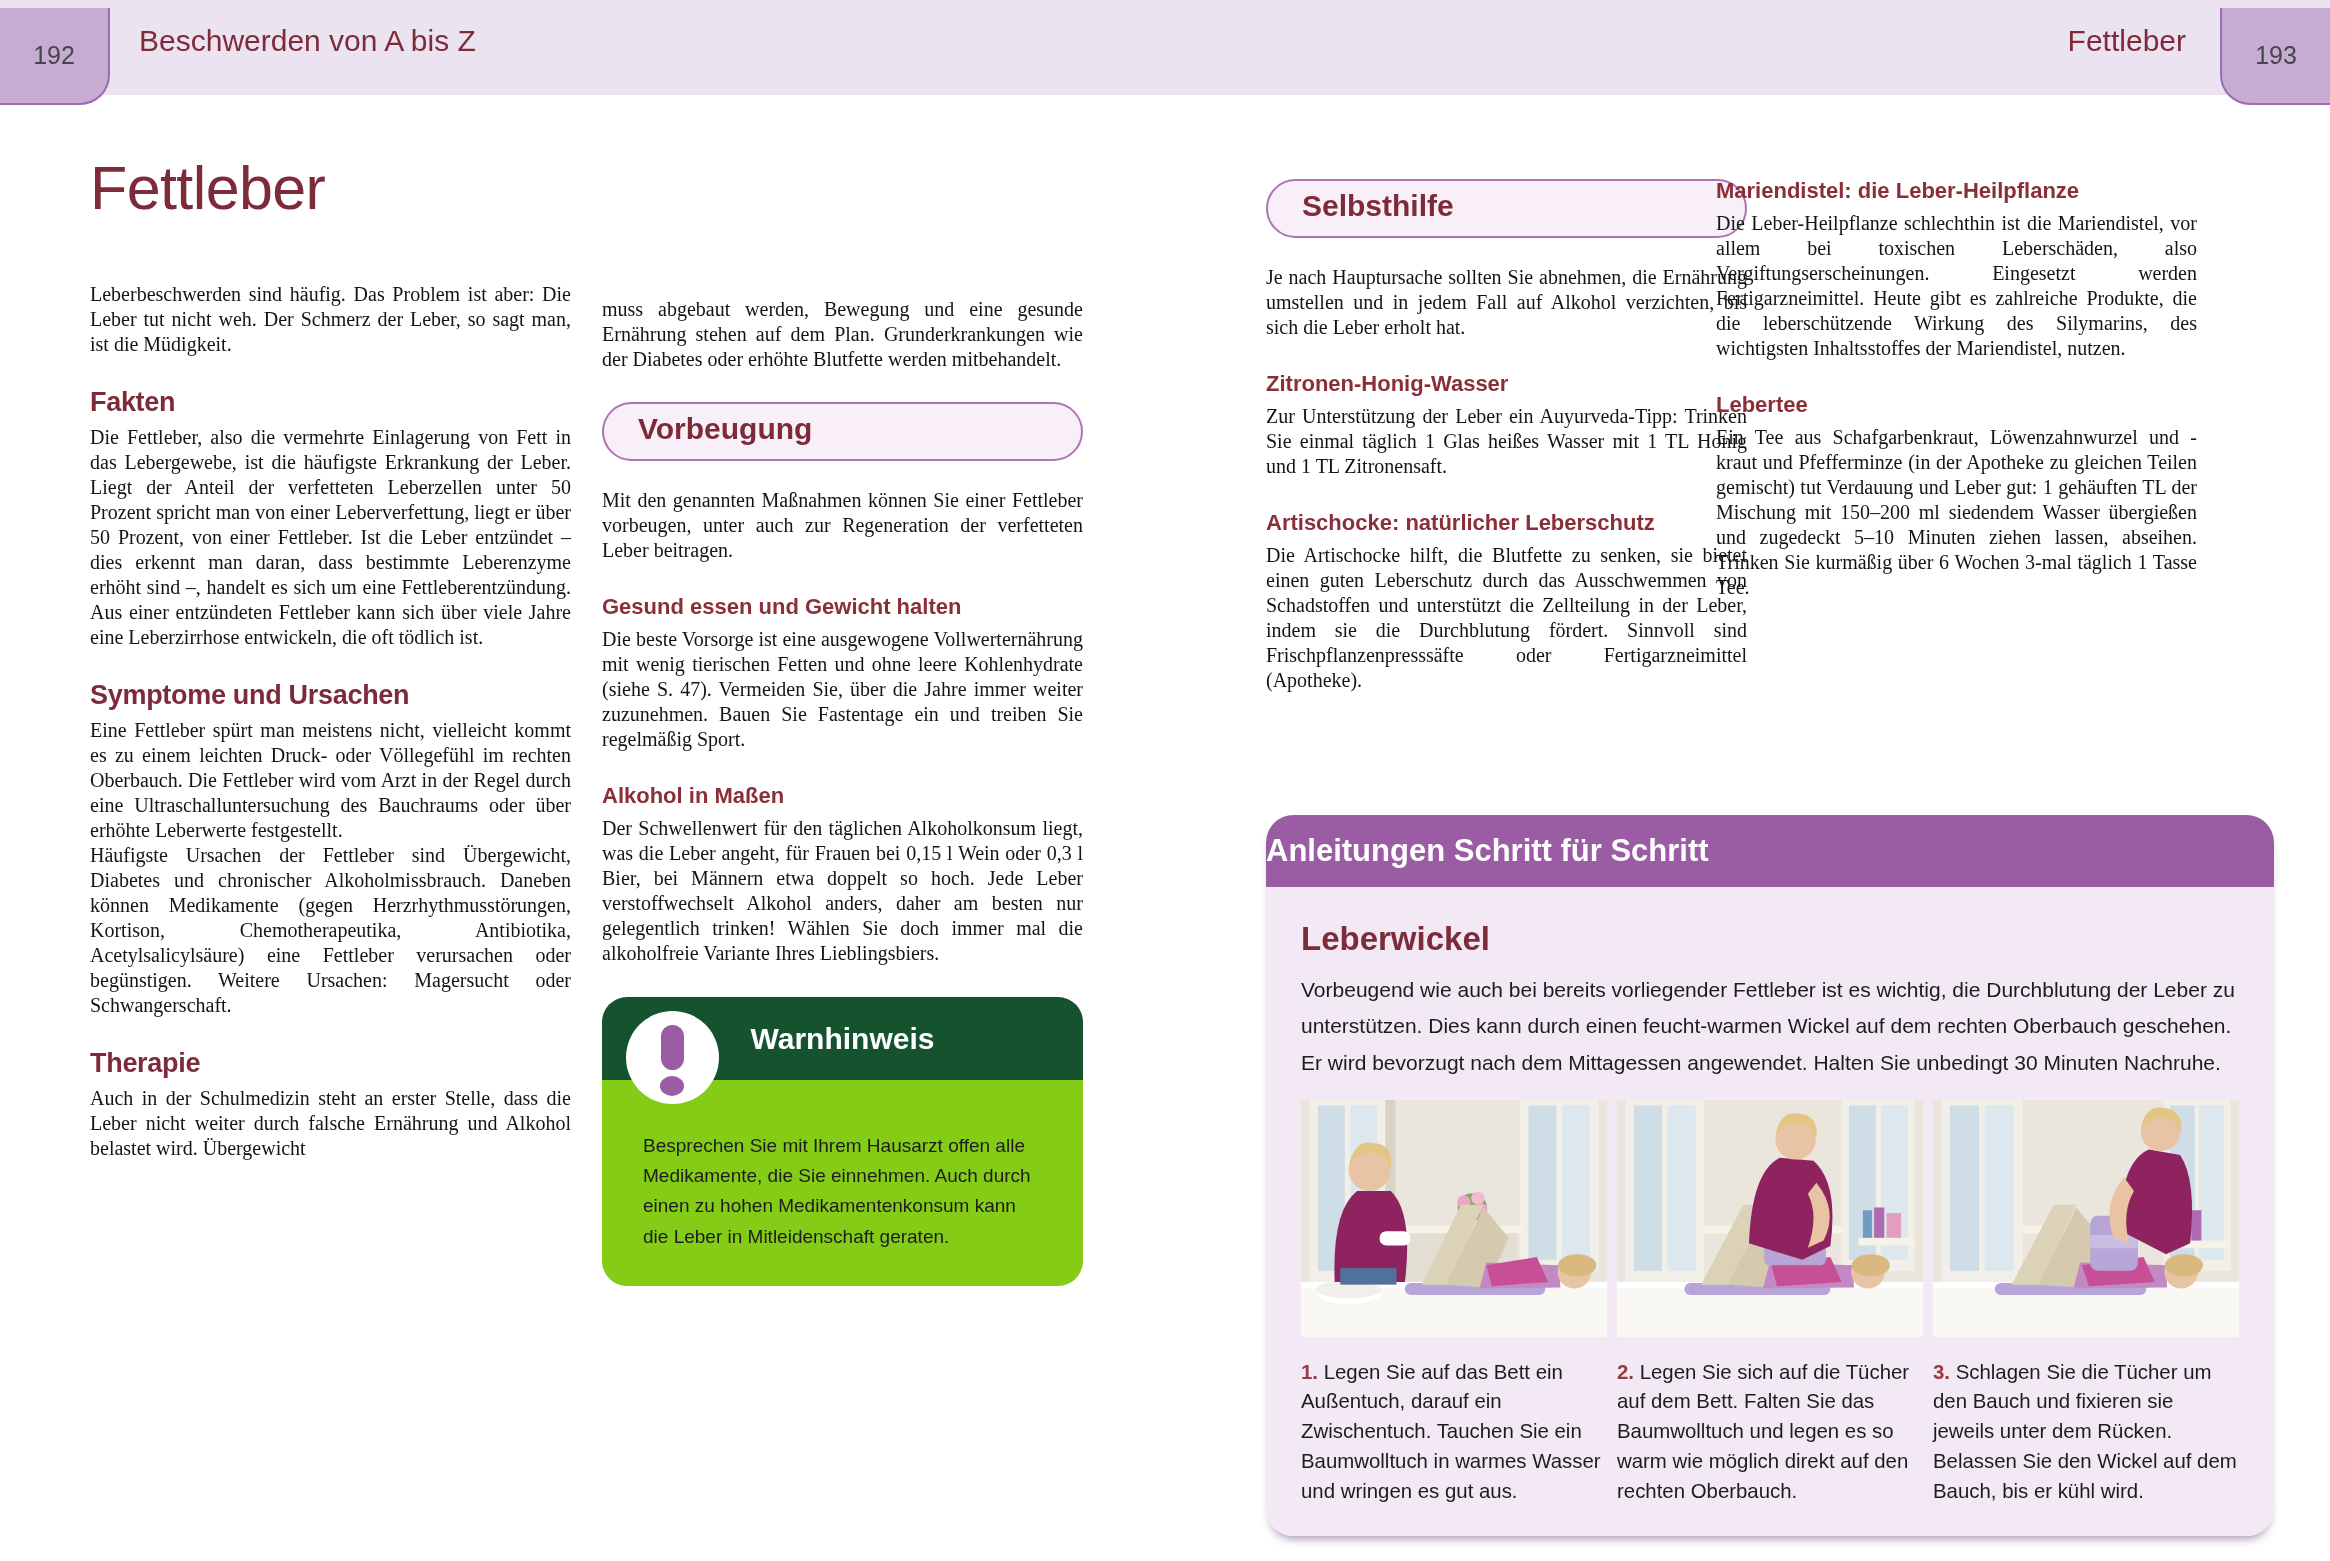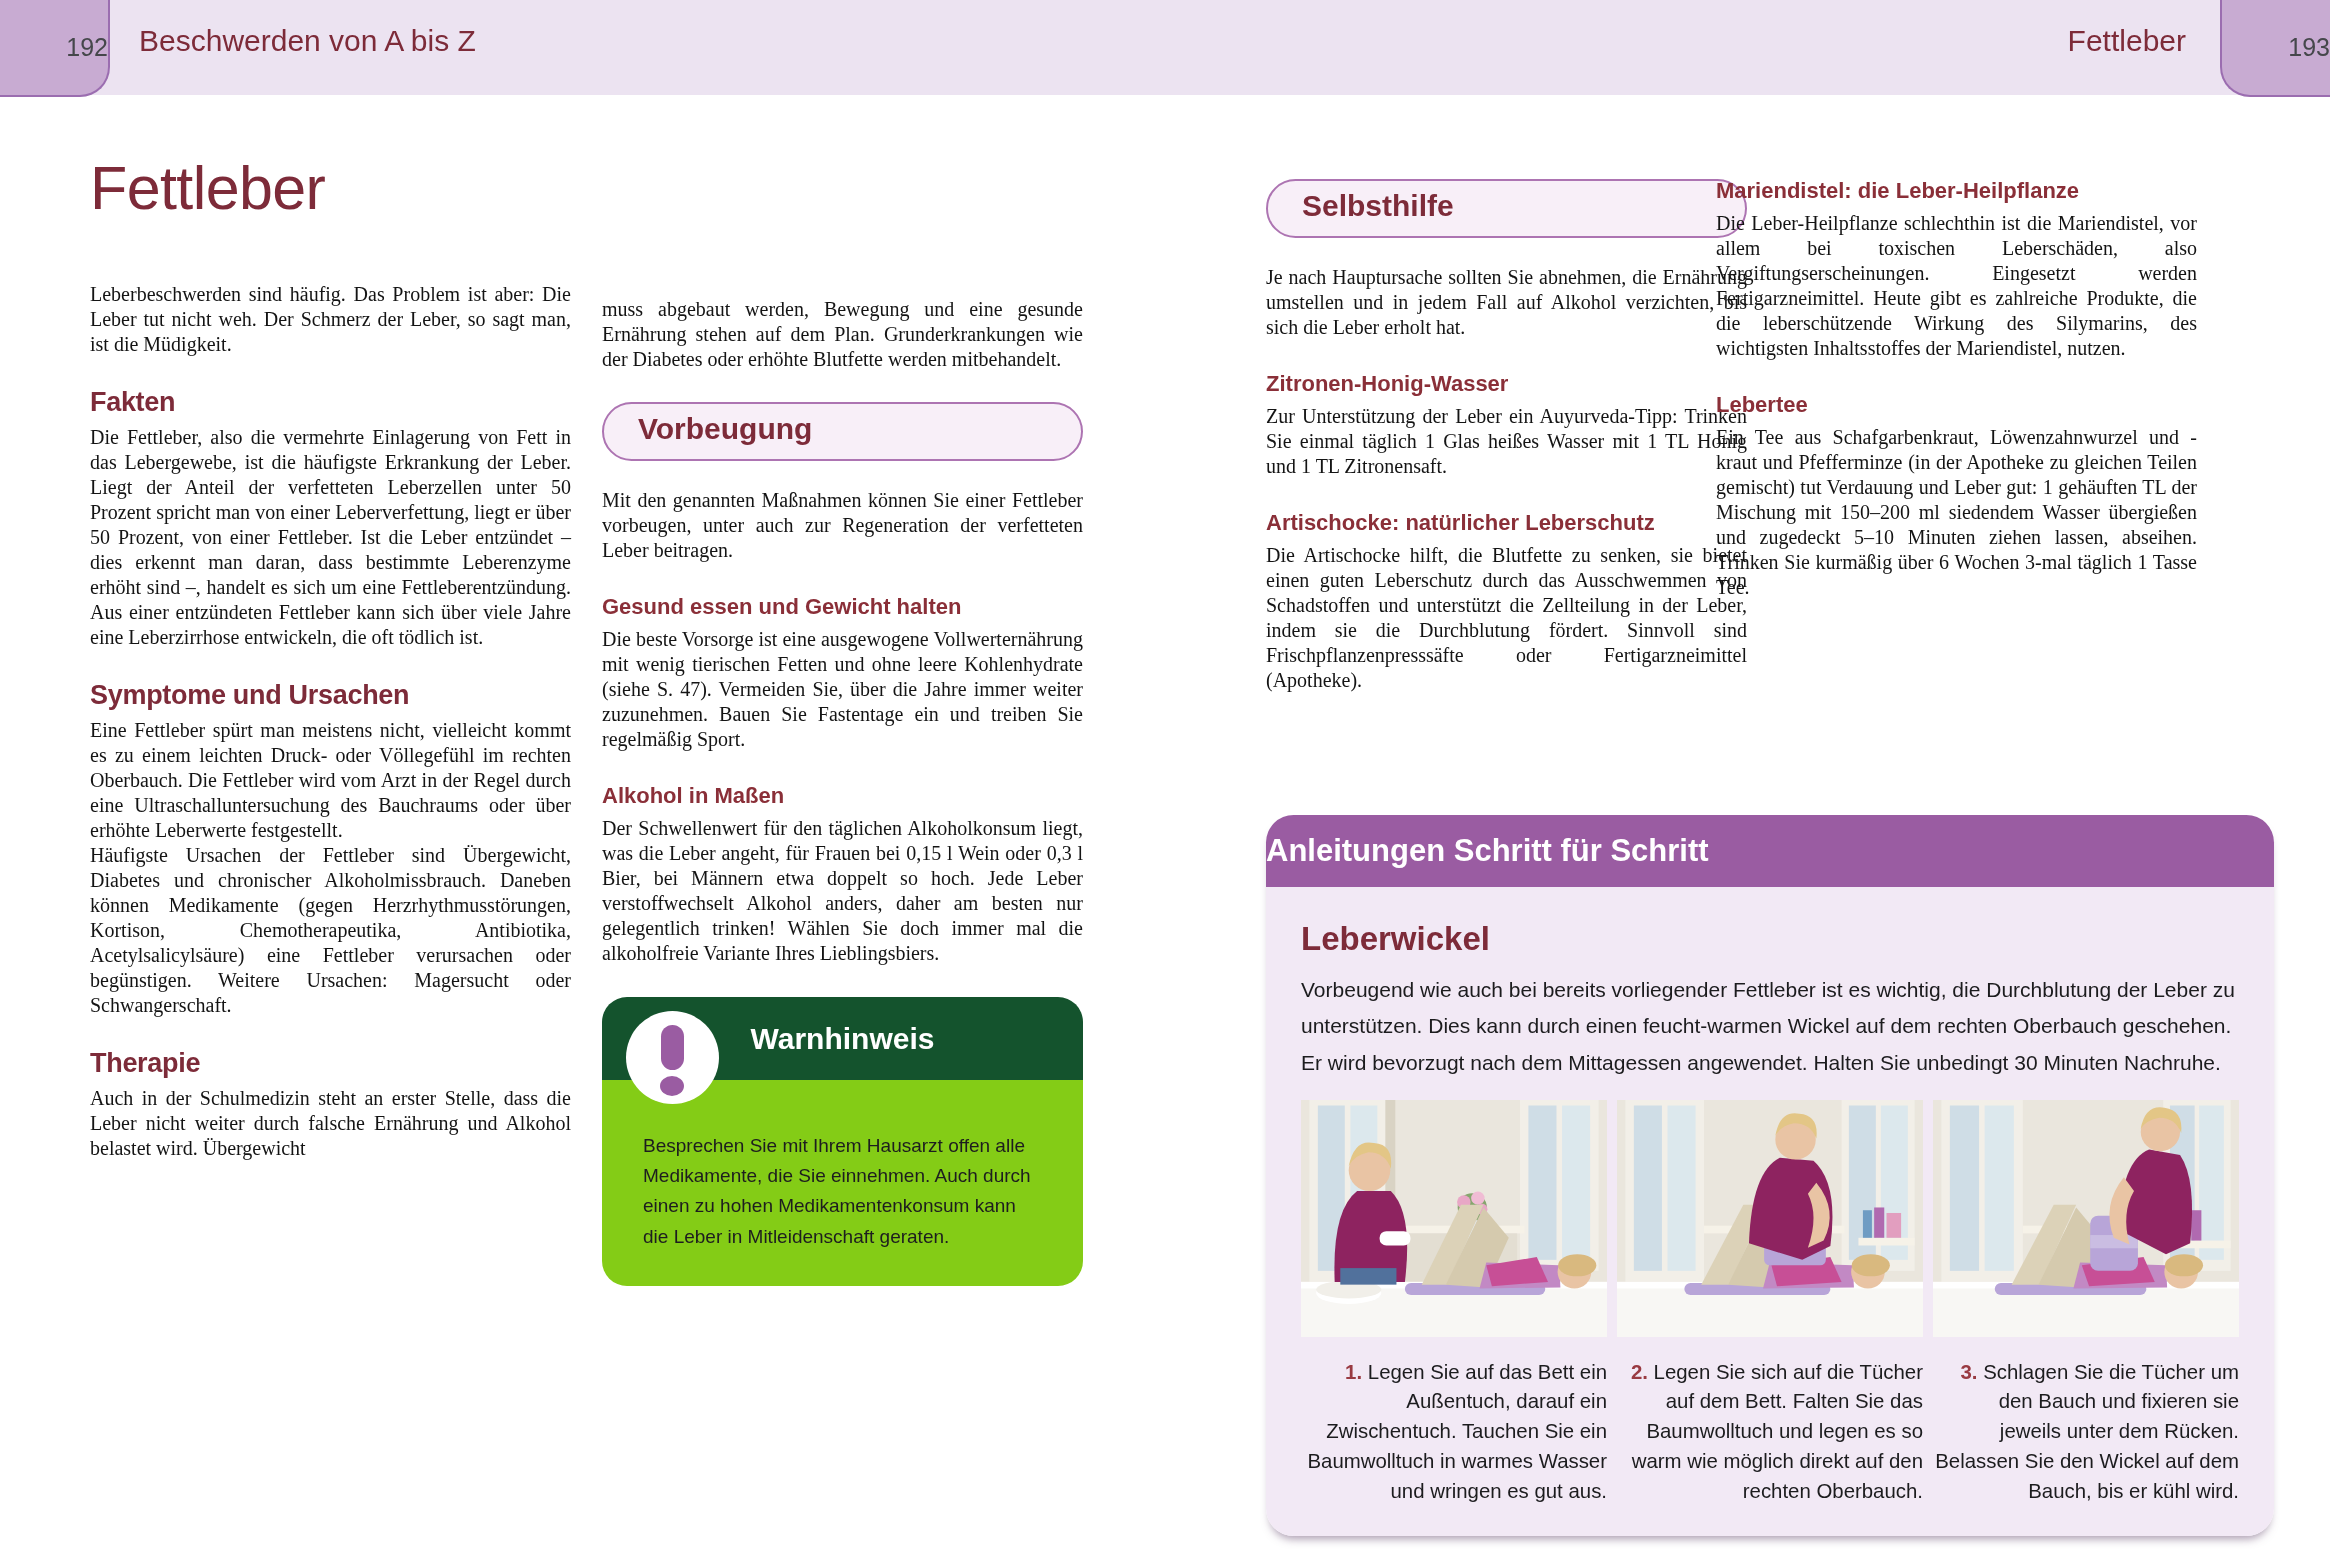--- a/index.html
+++ b/index.html
@@ -1,22 +1,22 @@
 <!DOCTYPE html>
 <html lang="de" style="font-size:8.8px"><head>
 <meta charset="utf-8">
 <style>
   html,body{margin:0;padding:0;background:#ffffff;}
   .spread{position:relative;width:2330px;height:1562px;background:#ffffff;overflow:hidden;
           font-family:"Liberation Serif", serif;color:#141414;}
 
   
   .band{position:absolute;left:0;top:0;width:2330px;height:95px;background:#ece3f1;}
-  .tab{position:absolute;top:0;width:108px;height:95px;background:#c8abd2;
-       display:flex;align-items:center;justify-content:flex-end;
+  .tab{position:absolute;top:8px;width:108px;height:95px;background:#c8abd2;
+       display:flex;align-items:center;justify-content:center;
        font-family:"Liberation Sans", sans-serif;font-size:25px;color:#45474b;}
   .tab-l{left:0;border-right:2.2px solid #9b6db0;border-bottom:2.2px solid #9b6db0;border-radius:0 0 30px 0;}
   .tab-r{right:0;border-left:2.2px solid #9b6db0;border-bottom:2.2px solid #9b6db0;border-radius:0 0 0 30px;}
   .band-title{position:absolute;top:0;height:81px;display:flex;align-items:center;
        font-family:"Liberation Sans", sans-serif;font-size:30px;color:#7d2b39;}
   .band-title-l{left:139px;}
   .band-title-r{right:144px;}
 
   
   .page-title{position:absolute;left:90px;top:153px;
@@ -69,21 +69,21 @@
   .panel-body{background:#f2e9f5;border-radius:0 0 27.6px 27.6px;padding:23px 35px 29px;}
   .panel-body h3.pb-head{font-family:"Liberation Sans", sans-serif;font-weight:bold;
        font-size:33px;color:#7d2b39;margin:10px 0 14.3px;}
   .panel-intro{font-family:"Liberation Sans", sans-serif;font-size:21px;line-height:1.72;
        color:#1c1c1e;margin:0;text-align:left;}
   .photo-row{display:flex;gap:10px;margin-top:19px;}
   .photo{flex:1;height:237px;overflow:hidden;}
   .photo svg{display:block;width:100%;height:100%;}
   .steps-row{display:flex;gap:10px;margin-top:21px;}
   .step{flex:1;font-family:"Liberation Sans", sans-serif;font-size:20.4px;line-height:1.46;
-       color:#1c1c1e;margin:0;text-align:right;}
+       color:#1c1c1e;margin:0;text-align:left;}
   .step-no{font-weight:bold;color:#993a42;}
 </style>
 </head>
 <body>
 
 <div class="spread">
 
   <header class="band">
     <div class="tab tab-l">
       <span>192</span>

